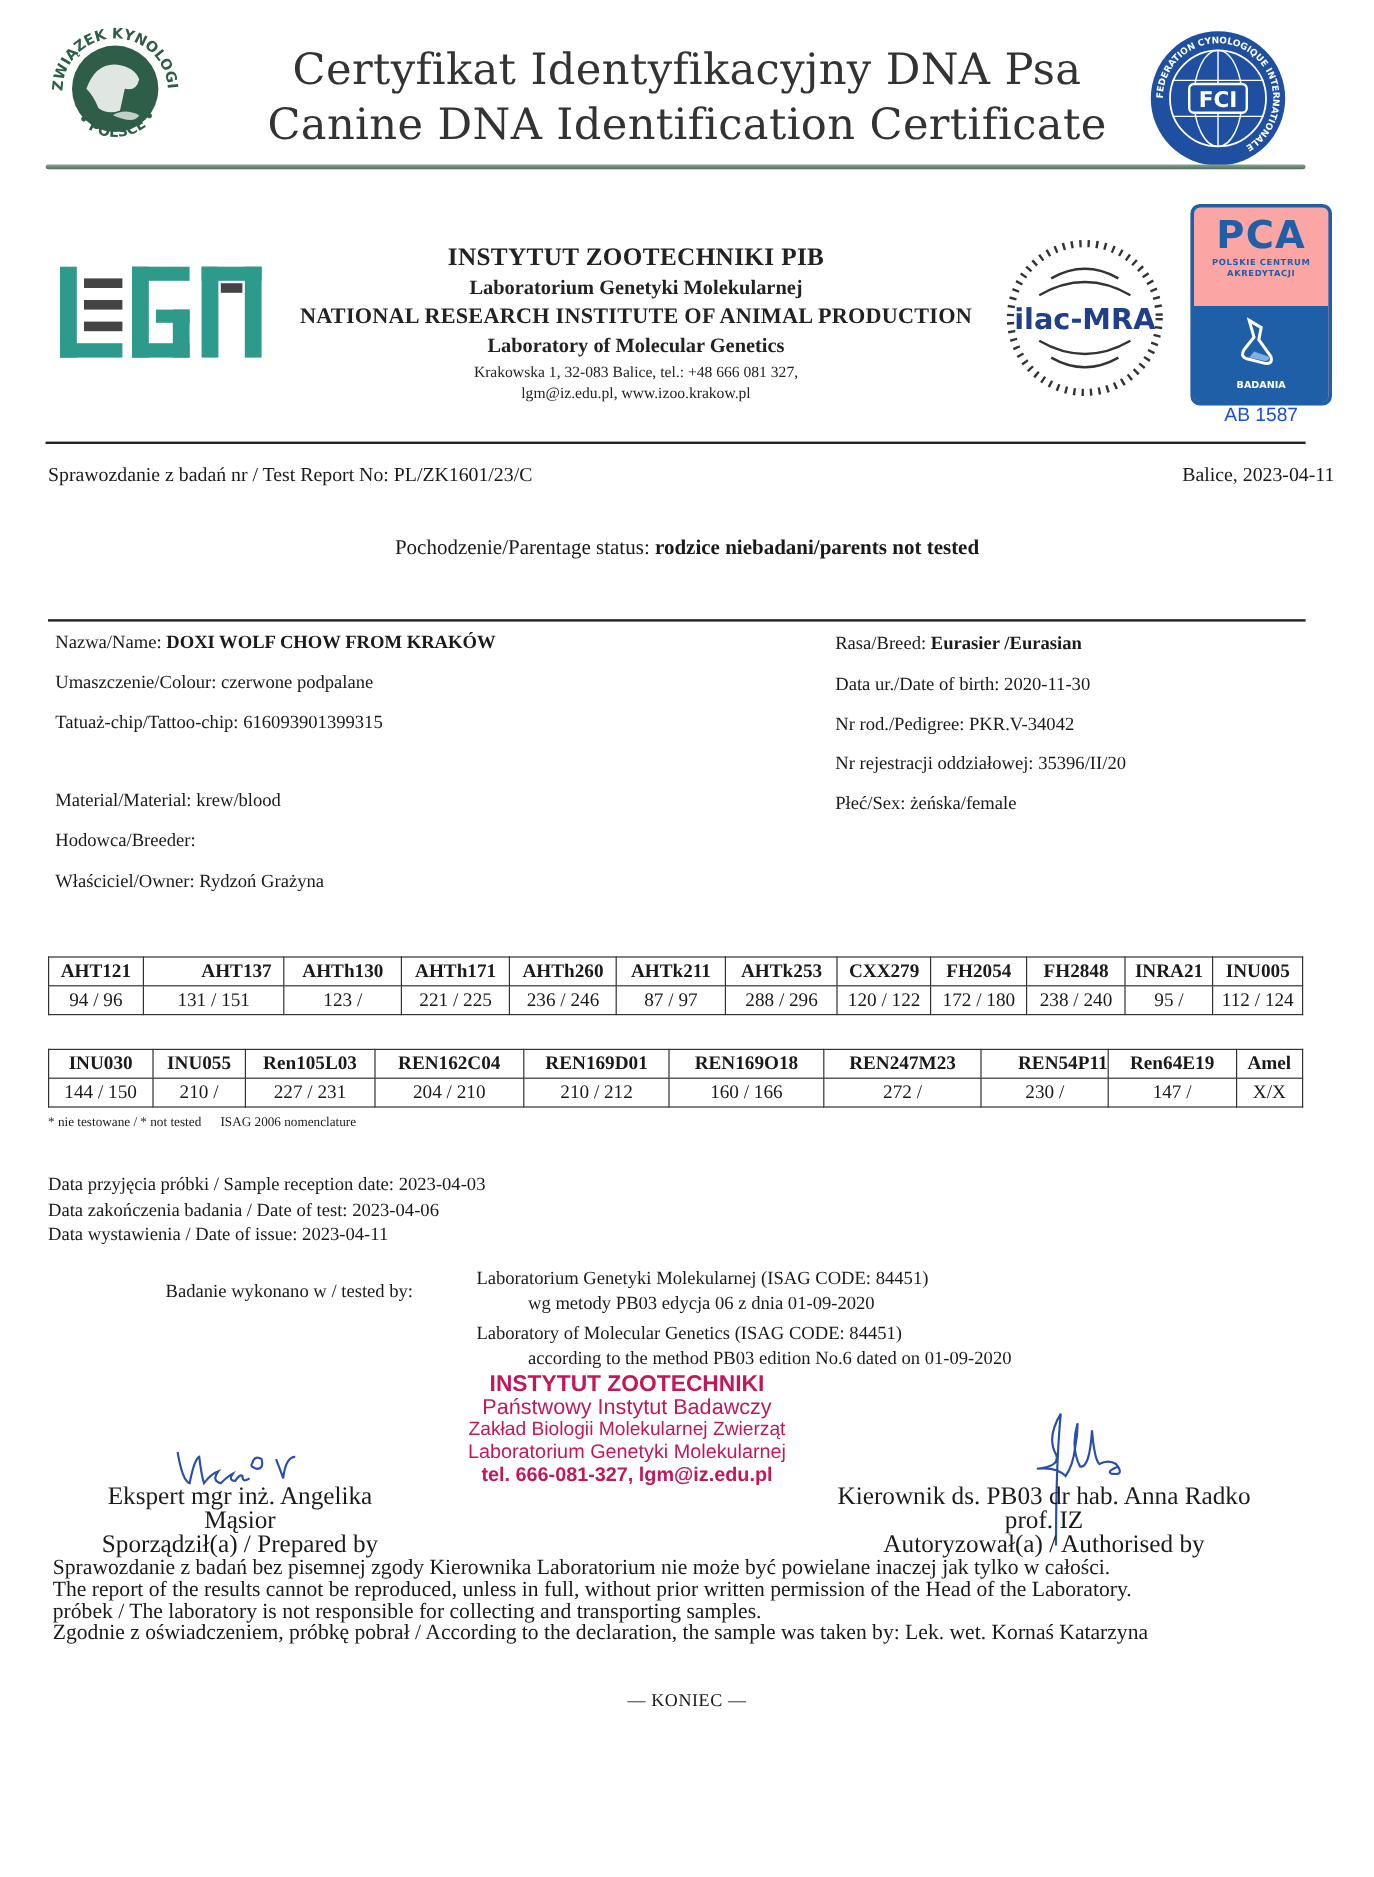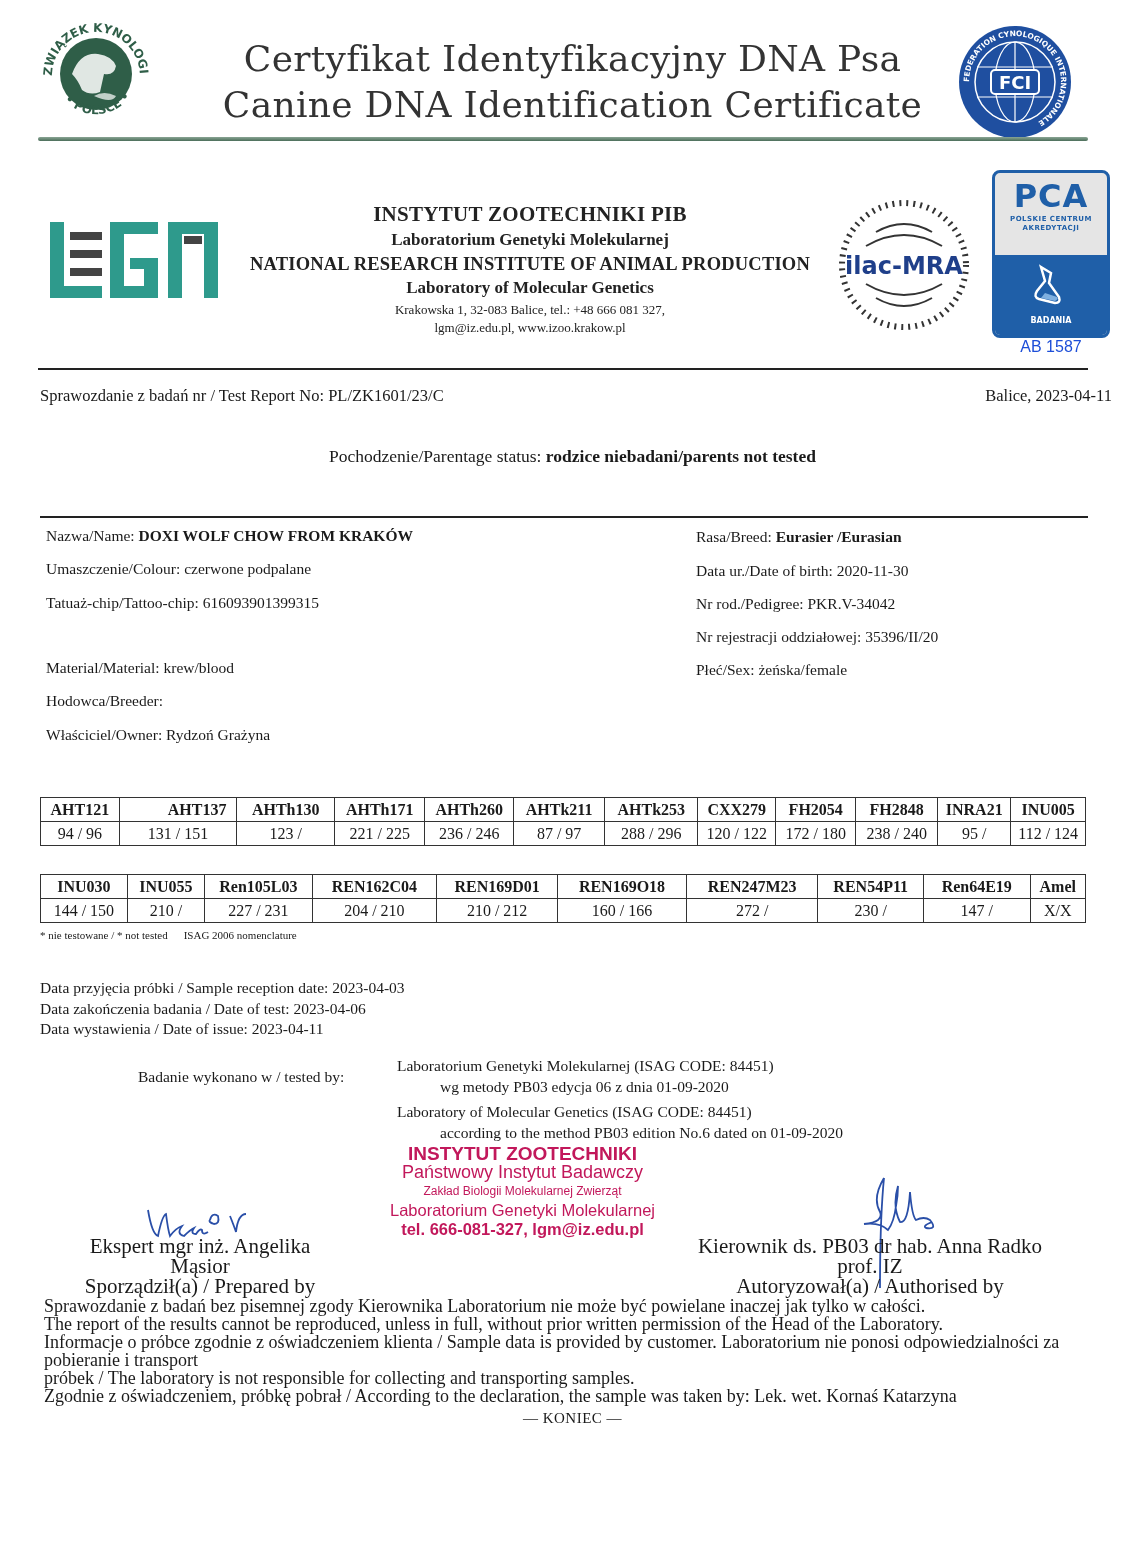--- a/index.html
+++ b/index.html
@@ -20,21 +20,21 @@
   .inst { position: absolute; left: 230px; width: 600px; text-align: center; color: #222; }
   .inst-1 { top: 202px; font-size: 21px; font-weight: bold; letter-spacing: 0.3px; }
   .inst-2 { top: 230px; font-size: 17px; font-weight: bold; }
   .inst-3 { top: 254px; font-size: 18.5px; font-weight: bold; letter-spacing: 0.2px; }
   .inst-4 { top: 278px; font-size: 17px; font-weight: bold; }
   .inst-5 { top: 302px; font-size: 13px; }
   .inst-6 { top: 320px; font-size: 13px; }
   .black-rule { position: absolute; left: 38px; width: 1050px; top: 368px; height: 2px; background: #222; }
 
   .pca-box { position: absolute; left: 992px; top: 170px; width: 112px; height: 162px;
-    border: 3px solid #1f5fa8; border-radius: 8px; background: #e5e5e5; overflow: hidden; }
+    border: 3px solid #1f5fa8; border-radius: 8px; background: #fca5a5; overflow: hidden; }
   .pca-top { height: 82px; text-align: center; }
   .pca-logo { font-family: "DejaVu Sans", sans-serif; font-weight: bold; color: #1f5fa8;
     font-size: 32px; padding-top: 4px; letter-spacing: 1px; }
   .pca-sub { font-family: "DejaVu Sans", sans-serif; font-size: 7px; font-weight: bold; color: #1f5fa8;
     line-height: 9px; letter-spacing: 0.5px; }
   .pca-bottom { background: #1f5fa8; height: 80px; text-align: center; color: #fff; position: relative; }
   .pca-badania { position: absolute; bottom: 10px; width: 100%; font-family: "DejaVu Sans", sans-serif;
     font-size: 8px; font-weight: bold; }
   .ab-num { position: absolute; left: 992px; top: 338px; width: 118px; text-align: center;
     font-family: "Liberation Sans", sans-serif; font-size: 16px; color: #1d4ed8; }
@@ -60,21 +60,21 @@
   #footnote span + span { margin-left: 16px; }
 
   .dates { position: absolute; left: 40px; font-size: 15.5px; }
   #testedby-label { left: 138px; top: 1068px; font-size: 15.5px; }
   .lab { position: absolute; font-size: 15.5px; }
 
   .stamp { position: absolute; left: 320px; width: 405px; text-align: center;
     font-family: "Liberation Sans", sans-serif; color: #c2185b; line-height: 19px; }
   .stamp .s1 { font-size: 19px; font-weight: bold; }
   .stamp .s2 { font-size: 18px; }
-  .stamp .s3 { font-size: 12px; }
+  .stamp .s3 { font-size: 16px; }
   .stamp .s4 { font-size: 16.5px; }
   .stamp .s5 { font-size: 17px; font-weight: bold; }
   .stamp .s6 { font-size: 16.5px; font-weight: bold; }
 
   .sig { position: absolute; text-align: center; font-size: 21px; line-height: 20px; }
 
   .disc { position: absolute; left: 44px; font-size: 18px; line-height: 18px; width: 1060px; }
   #koniec { left: 0; width: 1145px; top: 1410px; text-align: center; font-size: 15px; letter-spacing: 0.5px; }
 </style>
 </head>
@@ -232,21 +232,21 @@
 <table class="geno" id="tbl2">
   <tbody>
       <tr class="hdr">
         <td style="width: 82px;">INU030</td>
         <td style="width: 73px;">INU055</td>
         <td style="width: 102px;">Ren105L03</td>
         <td style="width: 118px;">REN162C04</td>
         <td style="width: 115px;">REN169D01</td>
         <td style="width: 122px;">REN169O18</td>
         <td style="width: 125px;">REN247M23</td>
-        <td style="width: 100px;">REN54P11</td>
+        <td style="width: 100px; text-align: right;">REN54P11</td>
         <td style="width: 101px;">Ren64E19</td>
         <td style="width: 52px;">Amel</td>
       </tr>
   <tr class="val">
         <td>144 / 150</td>
         <td>210 /</td>
         <td>227 / 231</td>
         <td>204 / 210</td>
         <td>210 / 212</td>
         <td>160 / 166</td>
@@ -295,18 +295,17 @@
   </svg>
 </div>
 <div class="sig" style="left:690px;width:360px;top:1236px;">
   <div>Kierownik ds. PB03 dr hab. Anna Radko prof. IZ</div>
   <div>Autoryzował(a) / Authorised by</div>
 </div>
 
 <div class="disc" style="top:1297px;">
   <div>Sprawozdanie z badań bez pisemnej zgody Kierownika Laboratorium nie może być powielane inaczej jak tylko w całości.</div>
   <div>The report of the results cannot be reproduced, unless in full, without prior written permission of the Head of the Laboratory.</div>
-  <div>Informacje o próbce zgodnie z oświadczeniem klienta / Sample data is provided by customer. Laboratorium nie ponosi odpowiedzialności za pobieranie i transport</div>
   <div>próbek / The laboratory is not responsible for collecting and transporting samples.</div>
   <div>Zgodnie z oświadczeniem, próbkę pobrał / According to the declaration, the sample was taken by: Lek. wet. Kornaś Katarzyna</div>
 </div>
 
 <div class="abs" id="koniec">— KONIEC —</div>
 
 </body></html>

